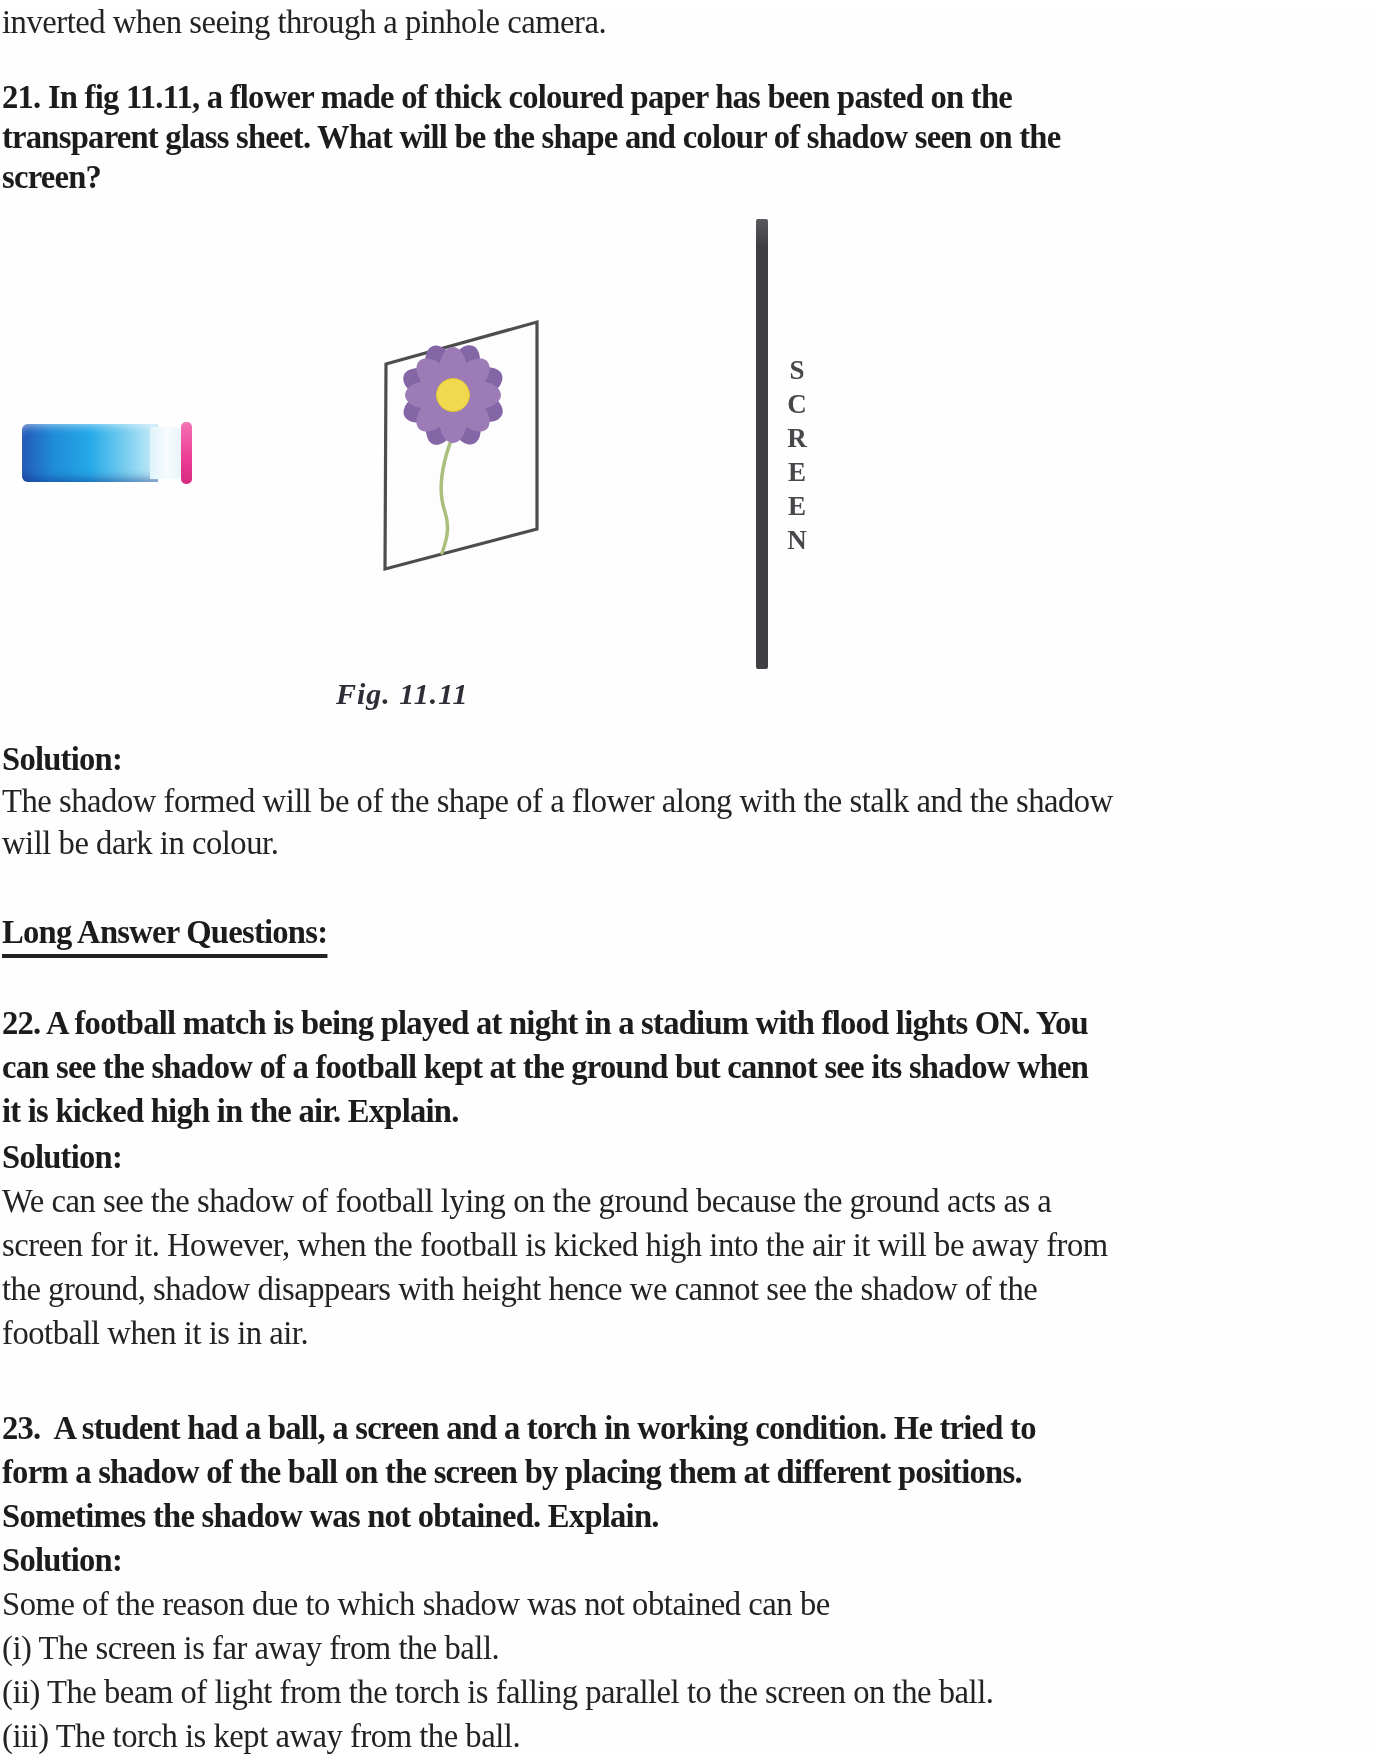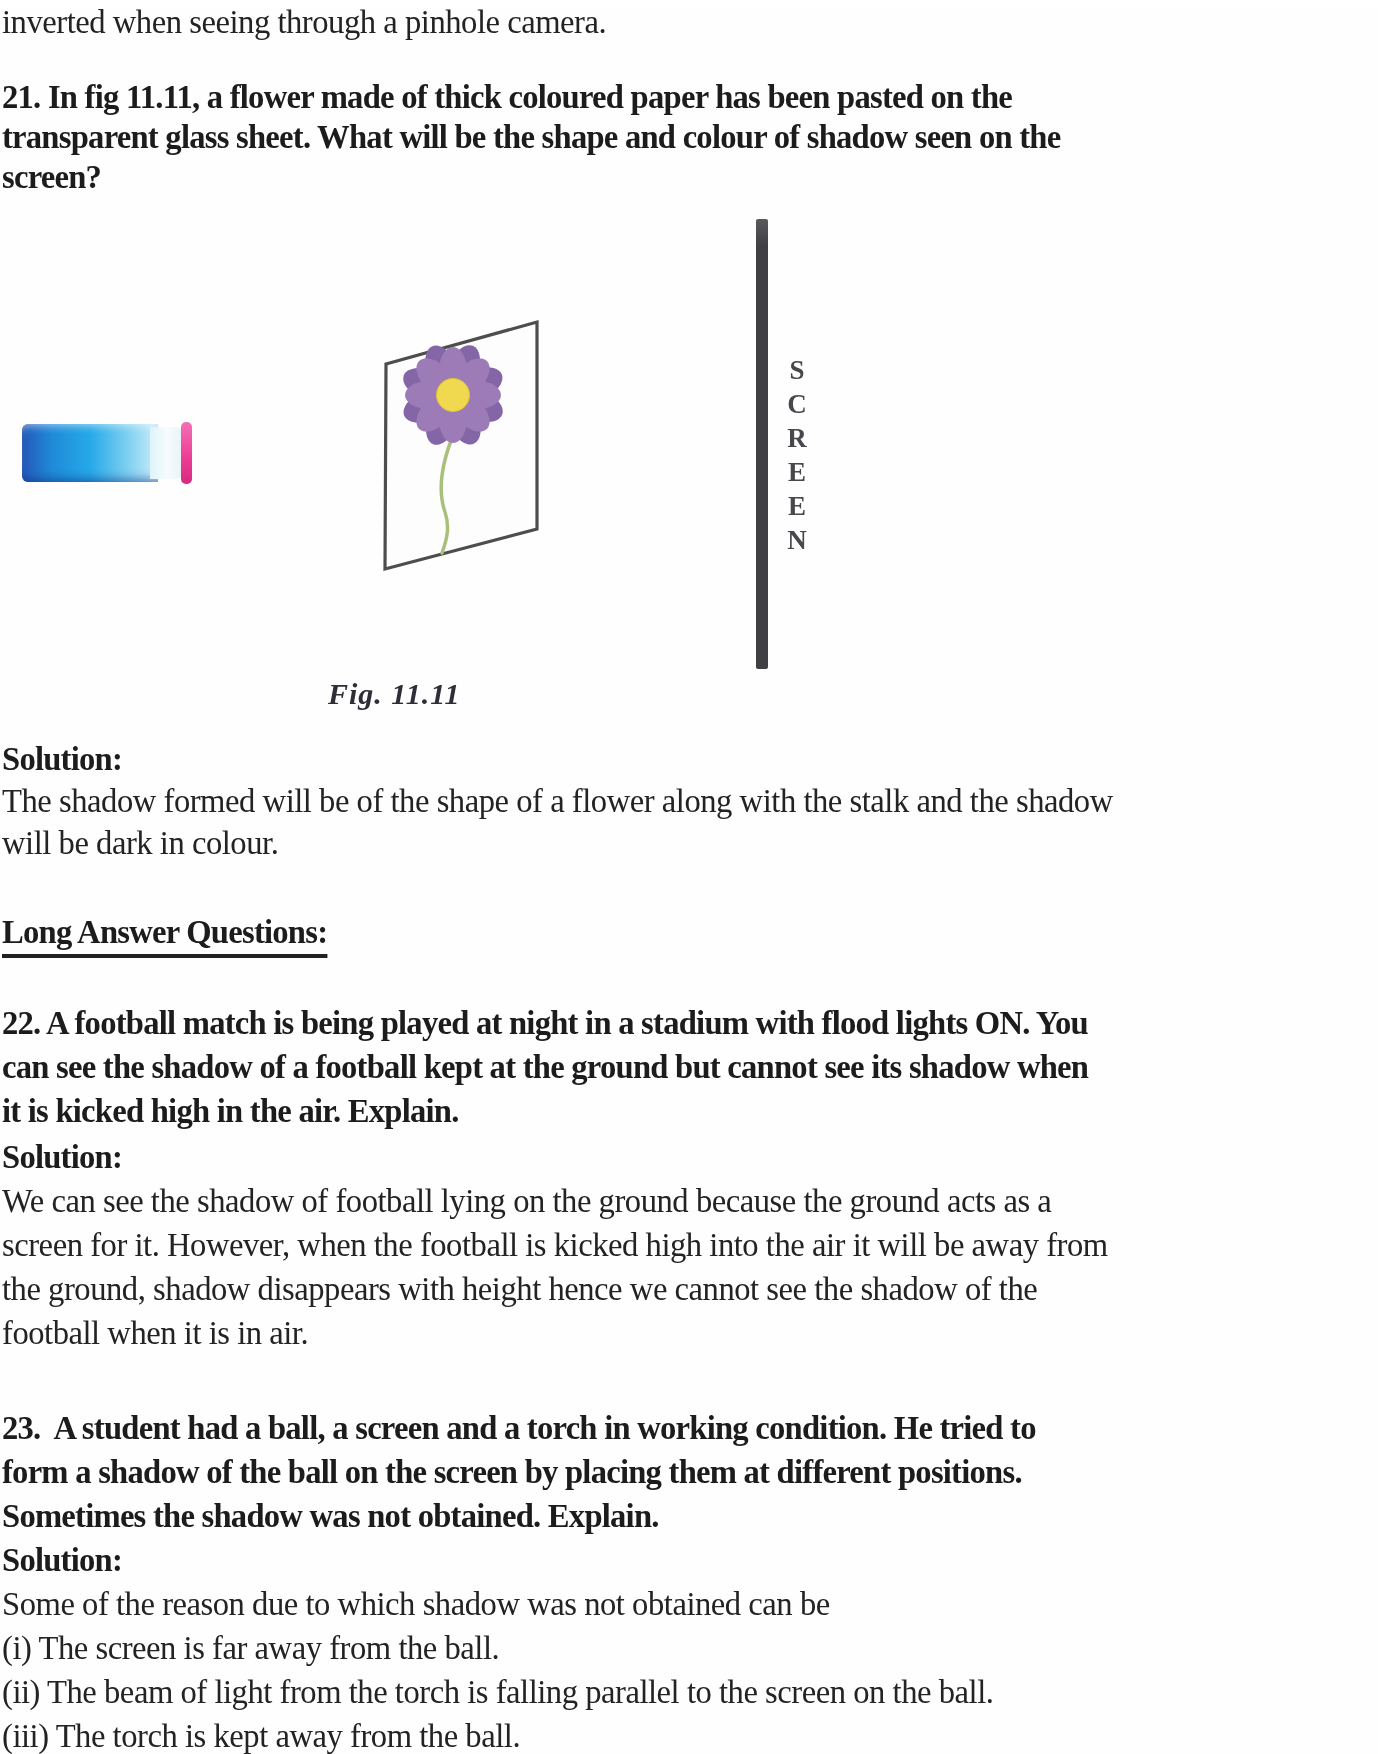--- a/index.html
+++ b/index.html
@@ -42,21 +42,21 @@
   }
   .screen-label{
     position:absolute;left:782px;top:146px;width:30px;text-align:center;
   }
   .screen-label span{
     display:block;font-family:"Liberation Serif",serif;font-weight:700;
     font-size:27px;line-height:34px;color:var(--screen_text);
   }
   .sheet-svg{position:absolute;left:370px;top:100px;}
   .caption{
-    position:absolute;left:328px;top:670px;font-size:30px;font-weight:700;
+    position:absolute;left:336px;top:670px;font-size:30px;font-weight:700;
     font-style:italic;color:#2e2e38;letter-spacing:1px;white-space:pre;
   }
 </style>
 </head>
 <body>
 
 <div class="page">
 
   <div class="tblock lh40" style="top:-5px">
     <div class="line">inverted when seeing through a pinhole camera.</div>

